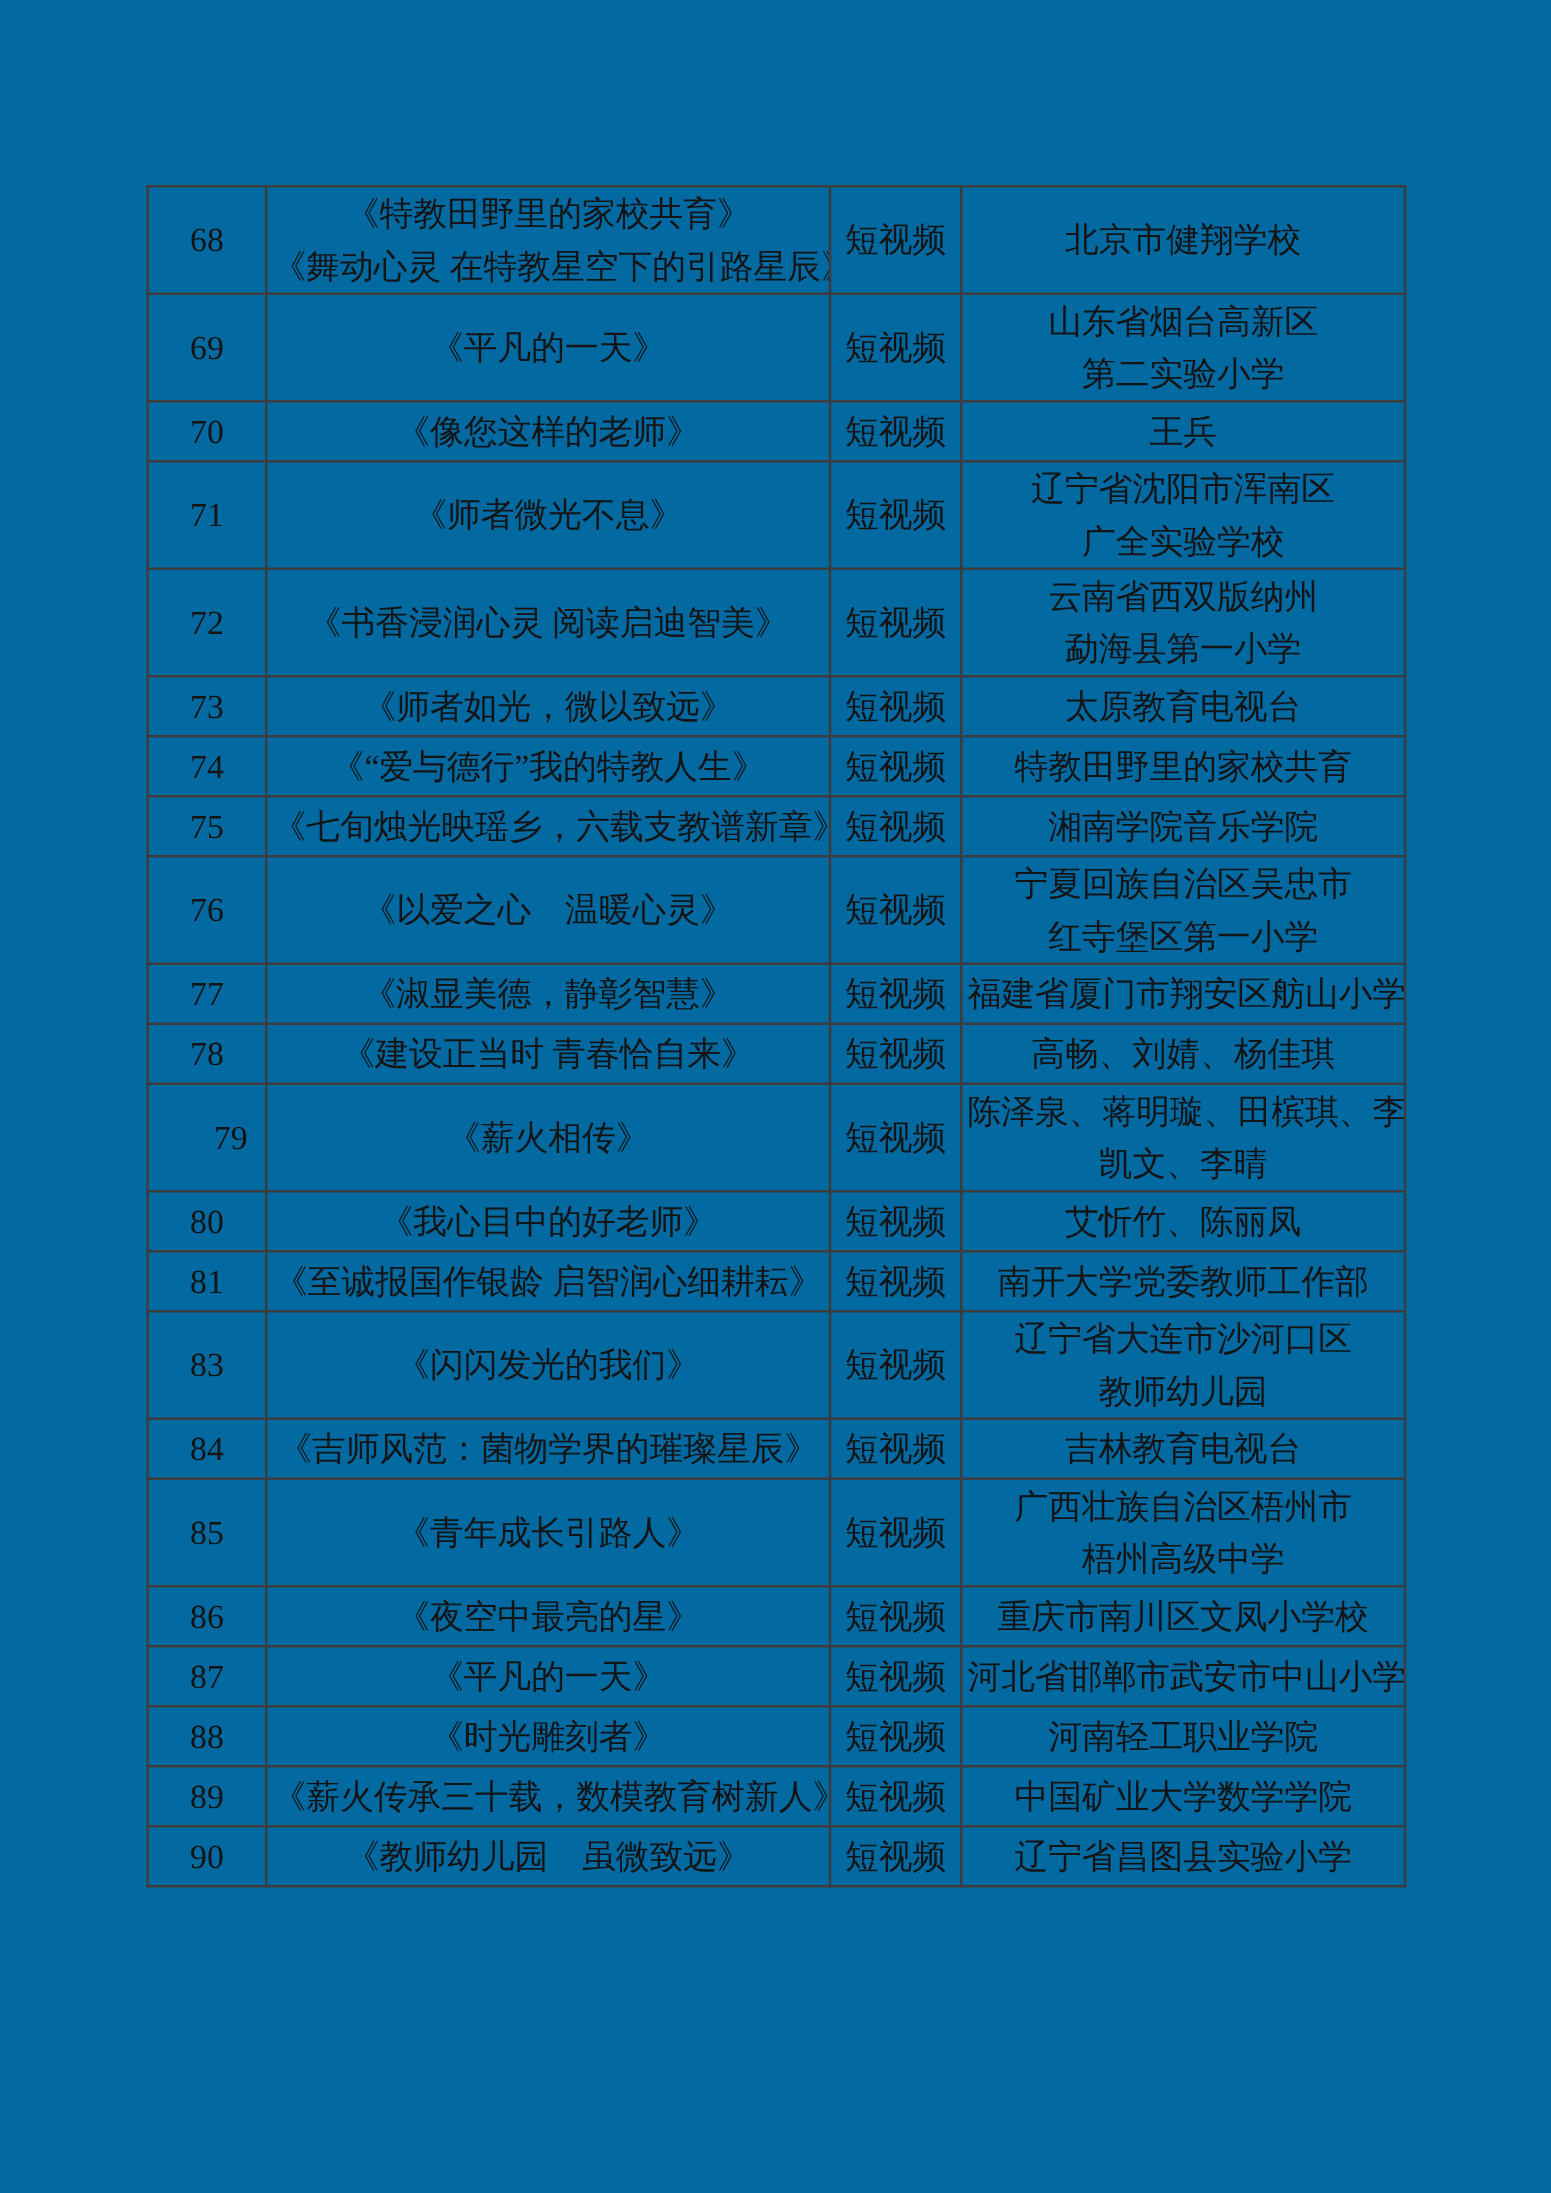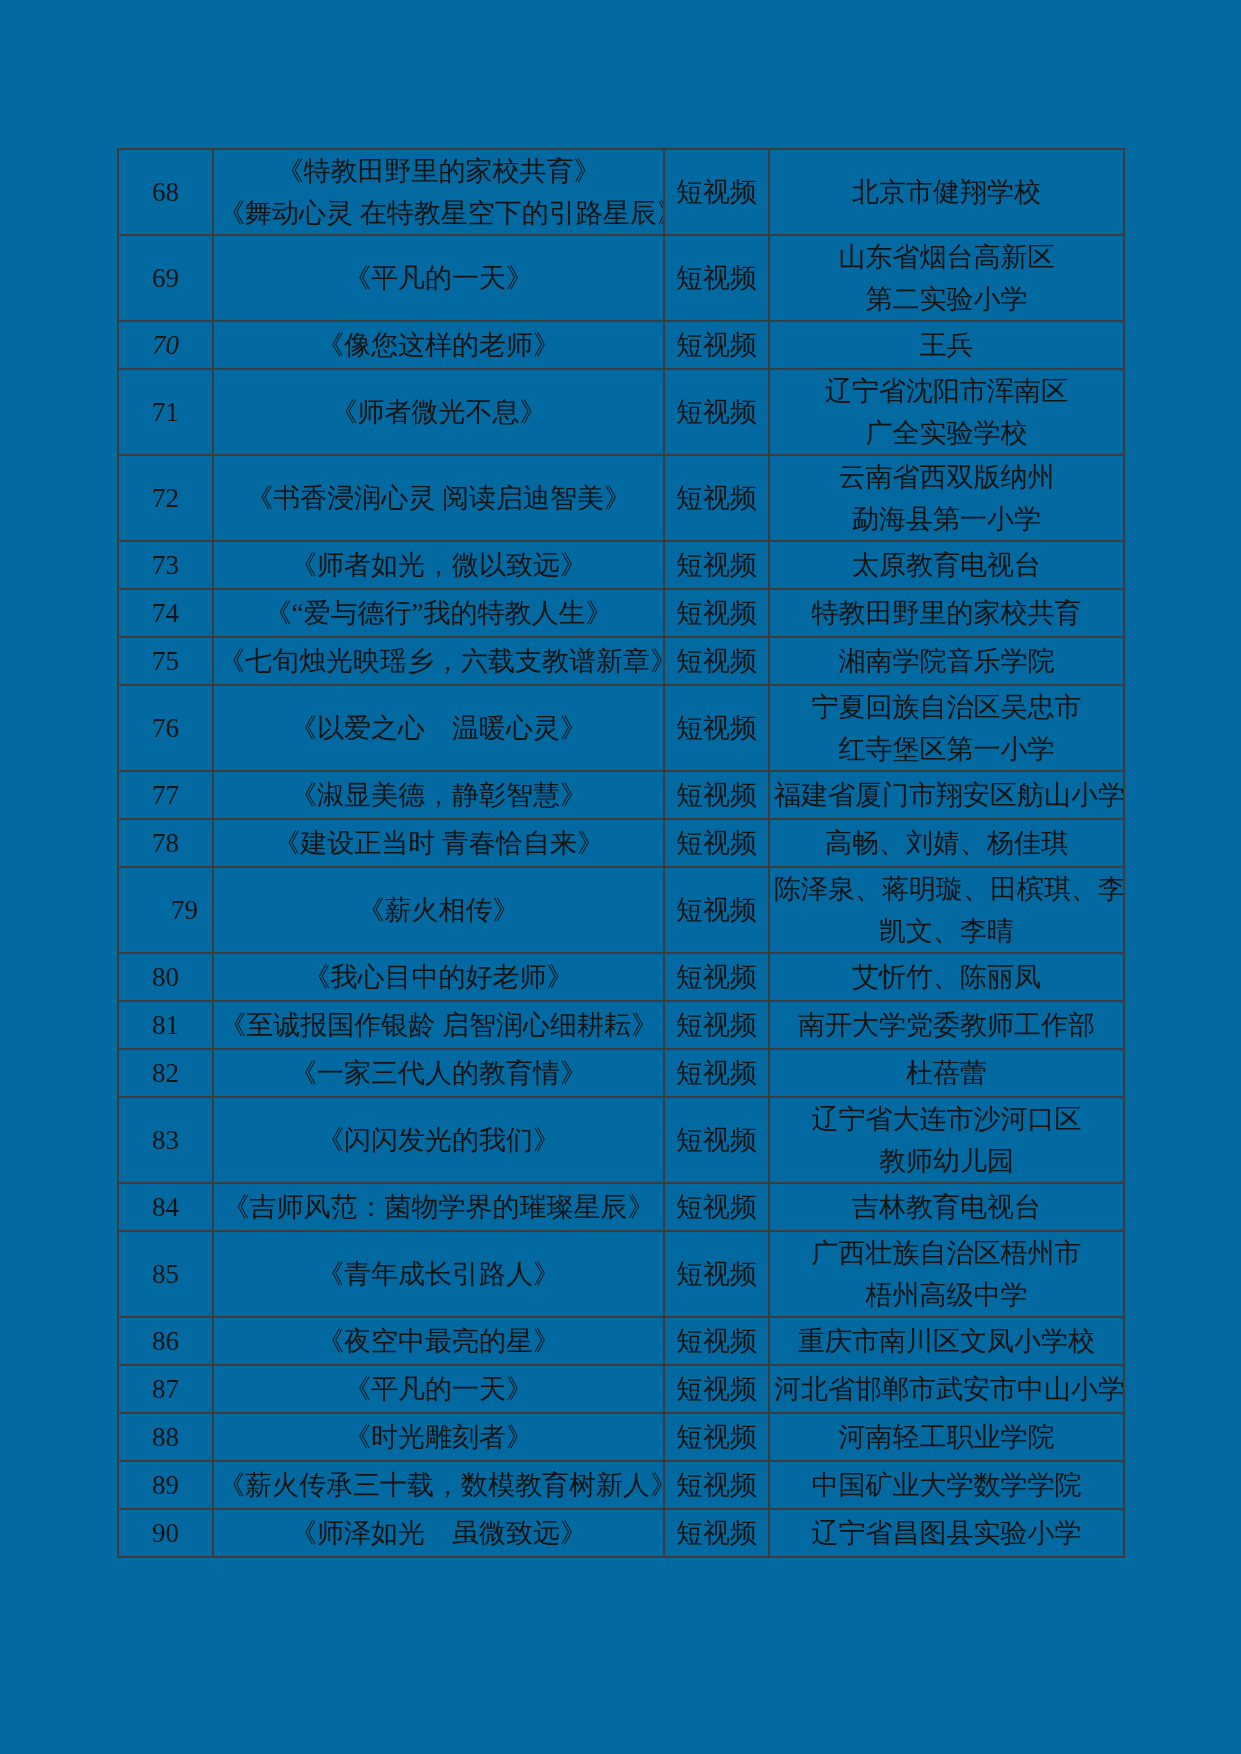--- a/index.html
+++ b/index.html
@@ -77,21 +77,21 @@
           </td>
           <td style="border-color: rgb(60, 60, 60);">
             <span class="cell-line">短视频</span>
           </td>
           <td style="border-color: rgb(60, 60, 60);">
             <span class="cell-line">山东省烟台高新区</span>
             <span class="cell-line">第二实验小学</span>
           </td>
         </tr>
         <tr class="row-single">
-          <td style="border-color: rgb(60, 60, 60); font-style: italic;">
+          <td style="border-color: rgb(60, 60, 60);">
             <span class="cell-line">70</span>
           </td>
           <td style="border-color: rgb(60, 60, 60);">
             <span class="cell-line">《像您这样的老师》</span>
           </td>
           <td style="border-color: rgb(60, 60, 60);">
             <span class="cell-line">短视频</span>
           </td>
           <td style="border-color: rgb(60, 60, 60);">
             <span class="cell-line">王兵</span>
@@ -248,34 +248,20 @@
           <td style="border-color: rgb(60, 60, 60);">
             <span class="cell-line">《至诚报国作银龄 启智润心细耕耘》</span>
           </td>
           <td style="border-color: rgb(60, 60, 60);">
             <span class="cell-line">短视频</span>
           </td>
           <td style="border-color: rgb(60, 60, 60);">
             <span class="cell-line">南开大学党委教师工作部</span>
           </td>
         </tr>
-        <tr class="row-single">
-          <td style="border-color: rgb(60, 60, 60);">
-            <span class="cell-line">82</span>
-          </td>
-          <td style="border-color: rgb(60, 60, 60);">
-            <span class="cell-line">《一家三代人的教育情》</span>
-          </td>
-          <td style="border-color: rgb(60, 60, 60);">
-            <span class="cell-line">短视频</span>
-          </td>
-          <td style="border-color: rgb(60, 60, 60);">
-            <span class="cell-line">杜蓓蕾</span>
-          </td>
-        </tr>
         <tr class="row-tall">
           <td style="border-color: rgb(60, 60, 60);">
             <span class="cell-line">83</span>
           </td>
           <td style="border-color: rgb(60, 60, 60);">
             <span class="cell-line">《闪闪发光的我们》</span>
           </td>
           <td style="border-color: rgb(60, 60, 60);">
             <span class="cell-line">短视频</span>
           </td>
@@ -367,21 +353,21 @@
           </td>
           <td style="border-color: rgb(60, 60, 60);">
             <span class="cell-line">中国矿业大学数学学院</span>
           </td>
         </tr>
         <tr class="row-single">
           <td style="border-color: rgb(60, 60, 60);">
             <span class="cell-line">90</span>
           </td>
           <td style="border-color: rgb(60, 60, 60);">
-            <span class="cell-line">《师泽如光　虽微致远》</span>
+            <span class="cell-line">《教师幼儿园　虽微致远》</span>
           </td>
           <td style="border-color: rgb(60, 60, 60);">
             <span class="cell-line">短视频</span>
           </td>
           <td style="border-color: rgb(60, 60, 60);">
             <span class="cell-line">辽宁省昌图县实验小学</span>
           </td>
         </tr>
       </tbody>
   </table>

